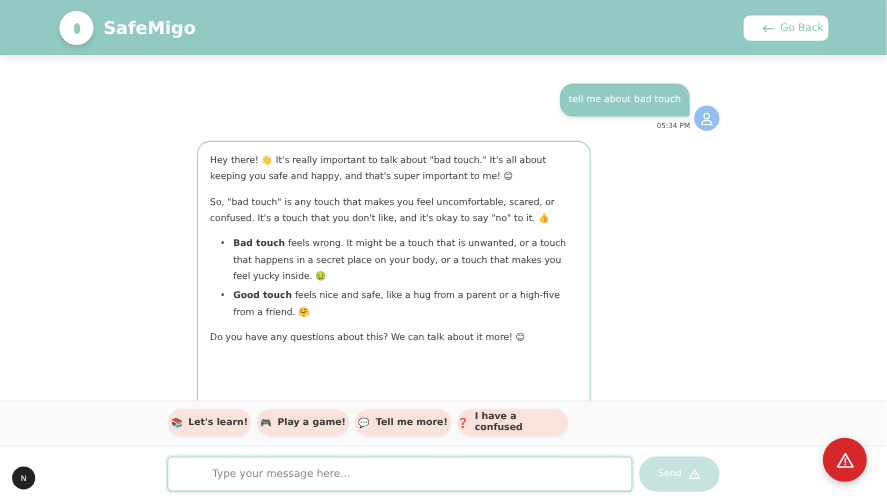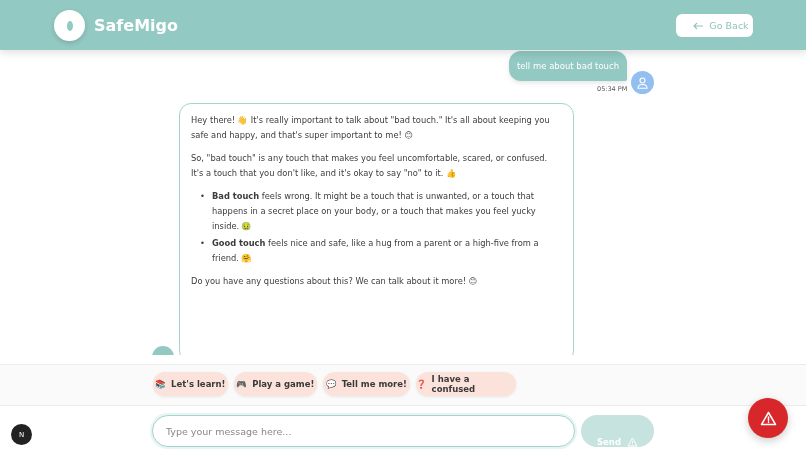--- a/index.html
+++ b/index.html
@@ -2,38 +2,38 @@
 <html><head>
 <meta charset="utf-8">
 <style>
   * { box-sizing: border-box; margin: 0; padding: 0; }
   html, body { width: 806px; height: 456px; overflow: hidden; background: #ffffff; font-family: "DejaVu Sans", sans-serif; color: #3a3a3a; }
   .header { position: absolute; left: 0; top: 0; width: 806px; height: 50px; background: #92c9c2; box-shadow: 0 3px 8px rgba(0,0,0,0.12); z-index: 5; }
   .logo-circle { position: absolute; left: 54px; top: 10px; width: 31px; height: 31px; border-radius: 50%; background: #fff; box-shadow: 0 2px 5px rgba(0,0,0,0.15); display: flex; align-items: center; justify-content: center; }
   .logo-leaf { width: 6px; height: 10px; border-radius: 50%; background: #92c9c2; }
   .brand { position: absolute; left: 94px; top: 16px; font-size: 16px; font-weight: bold; color: #fff; }
   .go-back { position: absolute; left: 676px; top: 14px; width: 77px; height: 23px; background: #fff; border-radius: 6px; display: flex; align-items: center; justify-content: center; gap: 5px; font-size: 9.5px; color: #8ec4bd; cursor: pointer; padding-left: 13px; }
-  .chat { position: absolute; left: 0; top: 41px; width: 806px; height: 314px; overflow: hidden; padding-left: 20px; }
+  .chat { position: absolute; left: 0; top: 66px; width: 806px; height: 314px; overflow: hidden; padding-left: 20px; }
   .user-bubble { position: absolute; left: 509px; top: 10px; width: 118px; height: 30px; background: #92c9c2; border-radius: 12px 12px 2px 12px; color: #fff; font-size: 8.5px; display: flex; align-items: center; justify-content: center; box-shadow: 0 2px 5px rgba(0,0,0,0.1); }
   .user-time { position: absolute; left: 597px; top: 44px; font-size: 6.5px; color: #555; }
   .user-avatar { position: absolute; left: 631px; top: 30px; width: 23px; height: 23px; border-radius: 50%; background: #93bff0; display: flex; align-items: center; justify-content: center; }
-  .bot-bubble { position: absolute; left: 179px; top: 62px; width: 395px; height: 260px; border: 1.5px solid #a5d3cd; border-radius: 12px; background: #fff; padding: 9px 11px; font-size: 8.3px; line-height: 15px; color: #3c3c3c; }
+  .bot-bubble { position: absolute; left: 179px; top: 62px; width: 358px; height: 260px; border: 1.5px solid #a5d3cd; border-radius: 12px; background: #fff; padding: 9px 11px; font-size: 8.3px; line-height: 15px; color: #3c3c3c; }
   .bot-bubble p { margin-bottom: 8px; }
   .bot-bubble ul { list-style: none; padding-left: 9px; margin-bottom: 8px; }
   .bot-bubble li { margin-bottom: 2px; position: relative; padding-left: 12px; }
   .bot-bubble li::before { content: "•"; position: absolute; left: 0; top: 0; }
   .bot-avatar { position: absolute; left: 152px; top: 305px; width: 22px; height: 22px; border-radius: 50%; background: #92c9c2; }
   .divider1 { position: absolute; left: 0; top: 364px; width: 806px; height: 1px; background: #ececec; }
   .quick-row { position: absolute; left: 0; top: 365px; width: 806px; height: 40px; background: #fafafa; }
   .chip { position: absolute; top: 7px; height: 24px; border-radius: 12px; background: #fbe2da; box-shadow: 0 1px 3px rgba(0,0,0,0.08); font-size: 8.5px; font-weight: bold; color: #3a3a3a; display: flex; align-items: center; justify-content: center; gap: 5px; cursor: pointer; }
   .divider2 { position: absolute; left: 0; top: 405px; width: 806px; height: 1px; background: #ececec; }
-  .input-wrap { position: absolute; left: 152px; top: 415px; width: 423px; height: 32px; border: 1.5px solid #a5d3cd; border-radius: 16px; background: #fff; box-shadow: 0 0 0 2px rgba(165,211,205,0.25); }
+  .input-wrap { position: absolute; left: 152px; top: 415px; width: 423px; height: 32px; border: 1.5px solid #a5d3cd; border-radius: 4px; background: #fff; box-shadow: 0 0 0 2px rgba(165,211,205,0.25); padding-left: 27px; }
   .input-wrap input { width: 100%; height: 100%; border: none; outline: none; background: transparent; padding: 0 13px; font-size: 9.5px; font-family: "DejaVu Sans", sans-serif; color: #333; }
   .input-wrap input::placeholder { color: #888; }
-  .send-btn { position: absolute; left: 581px; top: 415px; width: 73px; height: 32px; border-radius: 16px; background: #c6e3df; color: #fff; font-size: 8.5px; font-weight: bold; display: flex; align-items: flex-end; justify-content: center; gap: 6px; cursor: pointer; }
+  .send-btn { position: absolute; left: 581px; top: 415px; width: 73px; height: 32px; border-radius: 16px; background: #c6e3df; color: #fff; font-size: 8.5px; font-weight: normal; display: flex; align-items: center; justify-content: center; gap: 6px; cursor: pointer; }
   .sos-btn { position: absolute; left: 748px; top: 398px; width: 40px; height: 40px; border-radius: 50%; background: #d7272a; box-shadow: 0 3px 8px rgba(0,0,0,0.2); display: flex; align-items: center; justify-content: center; cursor: pointer; }
   .n-badge { position: absolute; left: 11px; top: 424px; width: 21px; height: 21px; border-radius: 50%; background: #222; color: #fff; font-size: 7px; display: flex; align-items: center; justify-content: center; }
 </style>
 </head>
 <body>
 
 <div class="header">
   <div class="logo-circle">
     <div class="logo-leaf"></div>
   </div>

